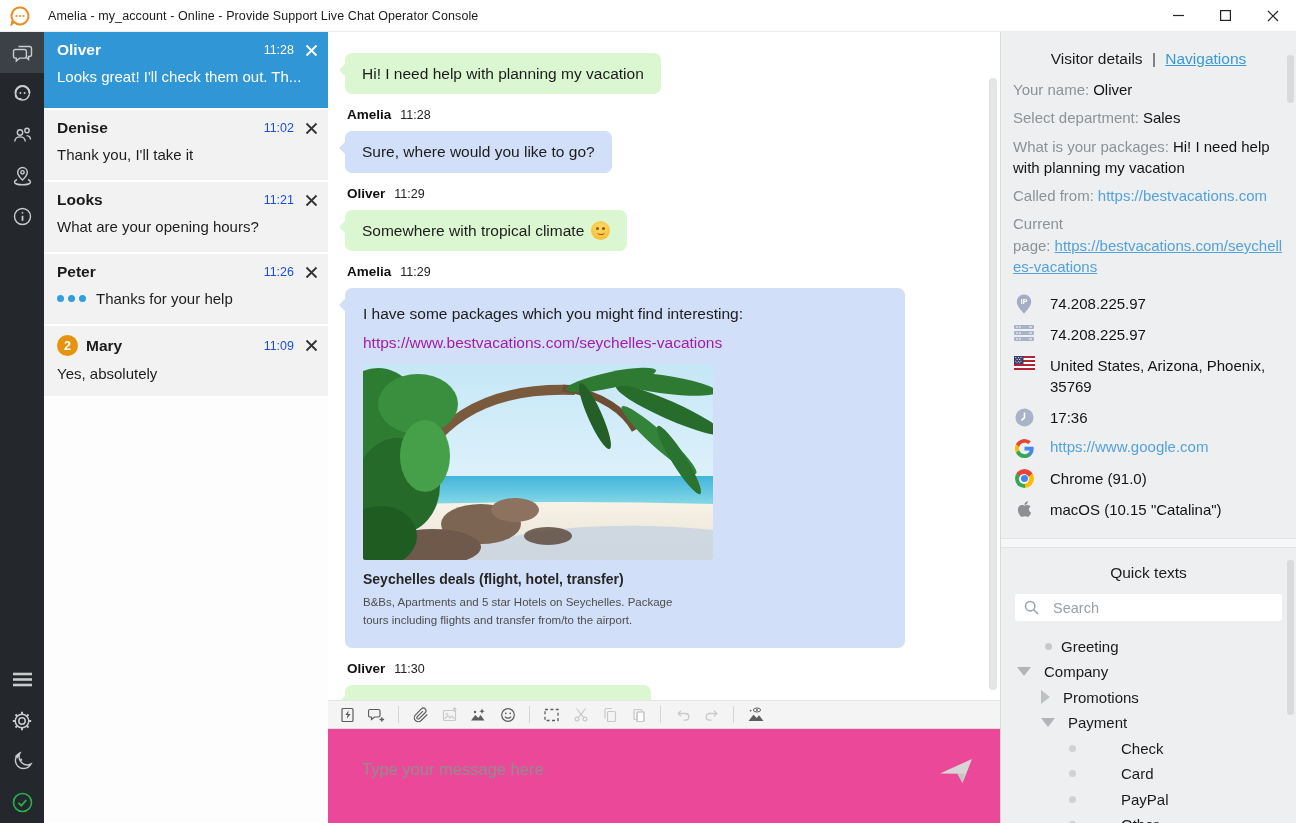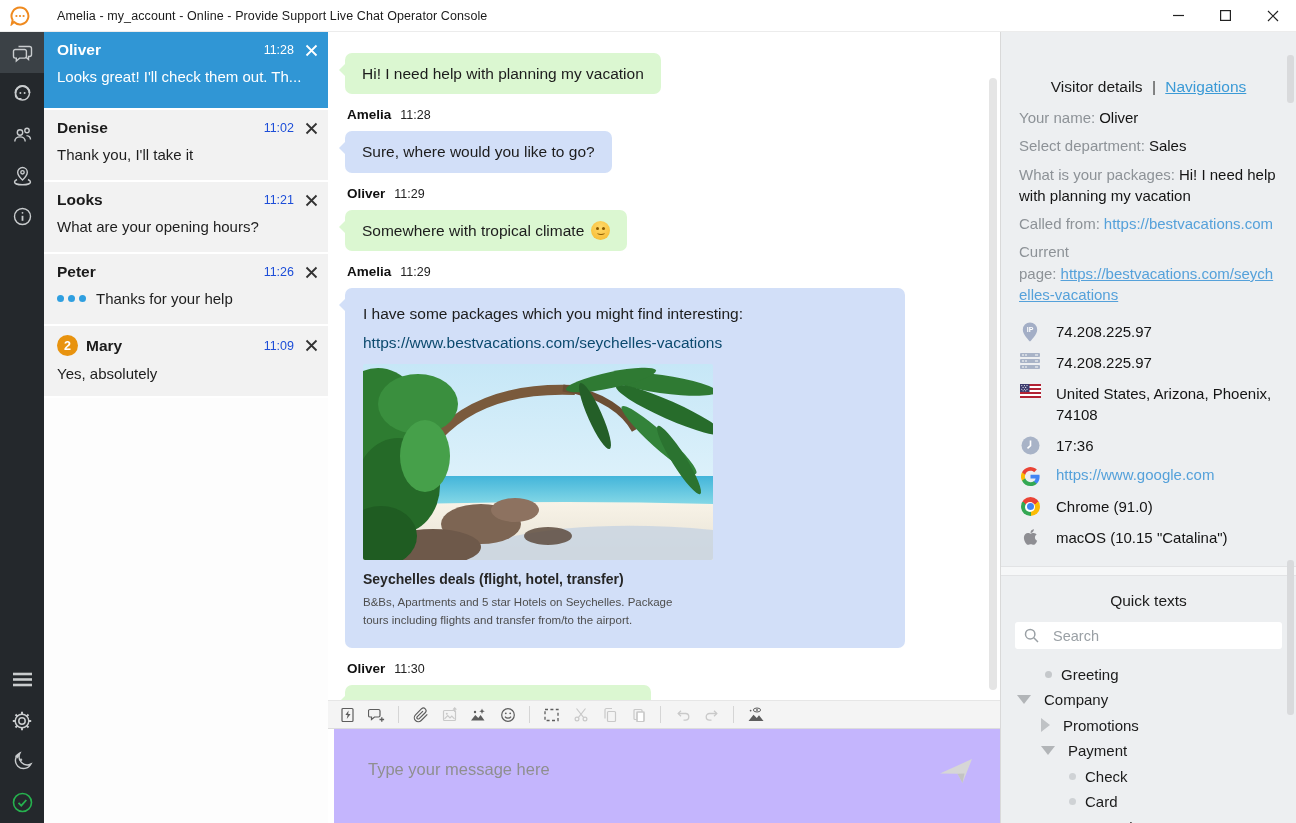--- a/index.html
+++ b/index.html
@@ -1,21 +1,21 @@
 <!DOCTYPE html>
 <html><head>
 <meta charset="utf-8">
 <style>
   html,body{margin:0;padding:0;}
   body{width:1296px;height:823px;overflow:hidden;background:#fff;
        font-family:"Liberation Sans",sans-serif;-webkit-font-smoothing:antialiased;}
   svg{display:block;}
 
   
-  .titlebar{height:32px;background:#fff;display:flex;align-items:center;gap:27px;
+  .titlebar{height:32px;background:#fff;display:flex;align-items:center;gap:18px;
             padding-left:10px;border-bottom:1px solid #ececec;box-sizing:border-box;}
   .logo{width:20px;height:20px;flex:0 0 auto;}
   .title{font-size:12.5px;color:#1b1b1b;letter-spacing:.1px;}
   .wincontrols{margin-left:auto;display:flex;height:32px;}
   .wc{width:47px;height:32px;display:flex;align-items:center;justify-content:center;}
 
   
   .app{display:flex;height:791px;}
 
   
@@ -49,49 +49,49 @@
   .bubble.visitor{background:#dbf7d1;}
   .bubble.operator{background:#d2dff8;}
   .bubble::before{content:"";position:absolute;left:-6px;top:11px;border:6px solid transparent;border-left:none;}
   .bubble.visitor::before{border-right-color:#dbf7d1;}
   .bubble.operator::before{border-right-color:#d2dff8;}
   .msg-meta{margin:13px 0 9px 2px;font-size:13.5px;color:#101010;}
   .sender{font-weight:bold;margin-right:9px;}
   .mtime{font-size:12.5px;color:#222;}
   .bubble.big{width:587px;box-sizing:border-box;padding:13px 18px 19px;}
   .bubble.big p{margin:3px 0 9px;}
-  .msg-link{color:#0c4a6e;text-decoration:none;display:block;margin:0 0 12px;}
+  .msg-link{color:#a21caf;text-decoration:none;display:block;margin:0 0 12px;}
   .beach{width:350px;height:196px;border-radius:2px;}
   .card-title{font-weight:bold;font-size:14px;color:#262626;margin:11px 0 6px;}
   .card-desc{font-size:11.5px;color:#4e4e4e;line-height:1.5;width:312px;}
   .smiley{display:inline-block;width:19px;height:19px;border-radius:50%;vertical-align:-4px;margin-left:7px;
           background:radial-gradient(circle at 50% 32%,#ffd969,#f6b82b);position:relative;}
   .smiley::before{content:"";position:absolute;left:5px;top:6px;width:3px;height:3px;border-radius:50%;
           background:#8a5a00;box-shadow:6px 0 0 #8a5a00;}
   .smiley::after{content:"";position:absolute;left:4.5px;top:7px;width:10px;height:7px;box-sizing:border-box;
           border:1.7px solid transparent;border-bottom-color:#8a5a00;border-radius:50%;}
   .chat-scroll{position:absolute;top:46px;right:3px;width:8px;height:612px;background:#e5e5e5;border-radius:4px;}
 
   .toolbar{position:absolute;left:0;right:0;bottom:94px;height:27px;background:#f4f4f4;
            border-top:1px solid #e6e6e6;border-bottom:1px solid #dcdcdc;display:flex;align-items:center;
            padding-left:9px;gap:8px;box-sizing:content-box;}
   .tbtn{width:21px;height:21px;display:flex;align-items:center;justify-content:center;}
   .tsep{width:1px;height:17px;background:#d5d5d5;margin:0 3px;}
 
-  .composer{position:absolute;left:6px;right:0;bottom:0;height:94px;background:#c4b5fd;}
+  .composer{position:absolute;left:0;right:0;bottom:0;height:94px;background:#ec4899;}
   .composer textarea{position:absolute;inset:0;width:100%;height:100%;border:none;outline:none;resize:none;
            box-sizing:border-box;padding:31px 80px 10px 34px;font-size:16.5px;color:#333;background:transparent;
            font-family:"Liberation Sans",sans-serif;}
   .composer textarea::placeholder{color:#8f8f8f;}
   .send{position:absolute;right:26px;top:26px;}
 
   
   .rightpanel{width:296px;flex:0 0 auto;background:#edeff1;border-left:1px solid #d9d9d9;
               position:relative;font-size:15px;box-sizing:border-box;}
-  .vd{padding:13px 18px 8px;margin-top:28px;}
+  .vd{padding:13px 12px 8px;}
   .vd-head{text-align:center;font-size:15.5px;color:#1b1b1b;margin:5px 0 11px;}
   .vd-sep{color:#444;margin:0 5px;}
   .navlink{color:#3b9ad6;text-decoration:underline;}
   .vfield{margin:7px 0;line-height:1.42;}
   .flabel{color:#8d9297;margin-right:4px;}
   .fvalue{color:#141414;}
   .plink{color:#55a1da;text-decoration:none;word-break:break-word;}
   .plink.u{text-decoration:underline;}
   .irows{margin-top:16px;}
   .irow{display:flex;align-items:flex-start;gap:15px;margin:10px 0;}
@@ -108,21 +108,21 @@
   .qsearch{background:#fff;border-radius:3px;height:27px;display:flex;align-items:center;padding:0 9px;gap:12px;
            margin-bottom:12px;}
   .qsearch input{border:none;outline:none;font-size:14.5px;flex:1;color:#333;background:transparent;
            font-family:"Liberation Sans",sans-serif;}
   .qsearch input::placeholder{color:#9aa0a5;}
   .trow{display:flex;align-items:center;height:25.5px;color:#1b1b1b;}
   .trow .tlabel{font-size:15px;}
   .lvl0{padding-left:2px;}
   .lvl1{padding-left:30px;}
   .lvl1.t{padding-left:26px;}
-  .lvl2{padding-left:54px;}
+  .lvl2{padding-left:54px;gap:36px;}
   .tri-down{width:0;height:0;border-left:7px solid transparent;border-right:7px solid transparent;
             border-top:9px solid #b2b5b8;margin-right:13px;flex:0 0 auto;}
   .tri-right{width:0;height:0;border-top:7px solid transparent;border-bottom:7px solid transparent;
             border-left:9px solid #bfc2c5;margin-right:13px;flex:0 0 auto;}
   .bull{width:7px;height:7px;border-radius:50%;background:#c5c8cb;margin-right:9px;flex:0 0 auto;}
   .lvl2 .bull{background:#cfd2d5;}
   .sthumb{position:absolute;right:2px;width:7px;background:#d9dadc;border-radius:3px;}
   .sthumb.top{top:23px;height:48px;}
   .sthumb.bot{top:528px;height:155px;}
 </style>
@@ -587,21 +587,21 @@
                   <circle cx="3.1" cy="3.4" r="0.55"></circle>
                   <circle cx="5.7" cy="3.4" r="0.55"></circle>
                   <circle cx="1.8" cy="5.2" r="0.55"></circle>
                   <circle cx="4.4" cy="5.2" r="0.55"></circle>
                   <circle cx="7" cy="5.2" r="0.55"></circle>
                   <circle cx="3.1" cy="6.8" r="0.55"></circle>
                   <circle cx="5.7" cy="6.8" r="0.55"></circle>
                 </g>
               </svg>
             </span>
-          <span class="itext">United States, Arizona, Phoenix, 74108</span>
+          <span class="itext">United States, Arizona, Phoenix, 35769</span>
         </div>
         <div class="irow">
           <span class="iicon">
               <svg width="19" height="19" viewBox="0 0 19 19">
                 <circle cx="9.5" cy="9.5" r="9" fill="#a8b3c7"></circle>
                 <path d="M9.5 4.5v5.2l-3 2.6" fill="none" stroke="#fff" stroke-width="1.6"></path>
               </svg>
             </span>
           <span class="itext">17:36</span>
         </div>

